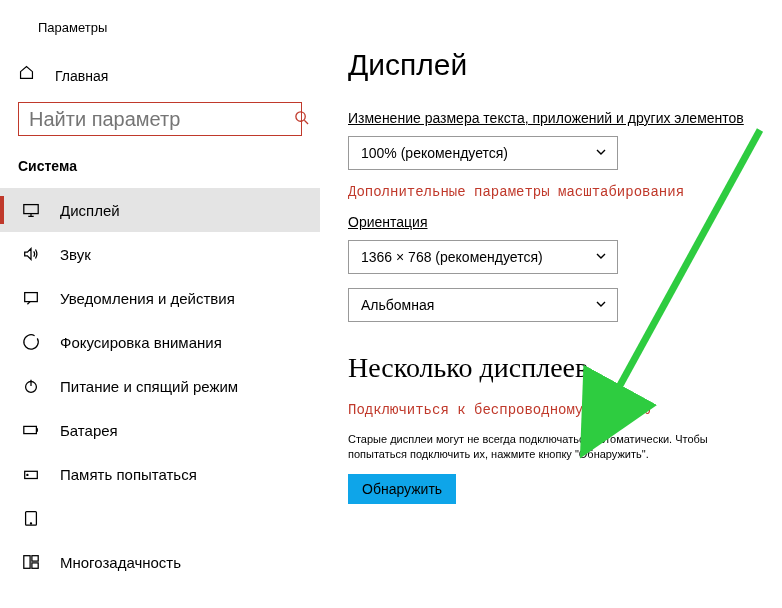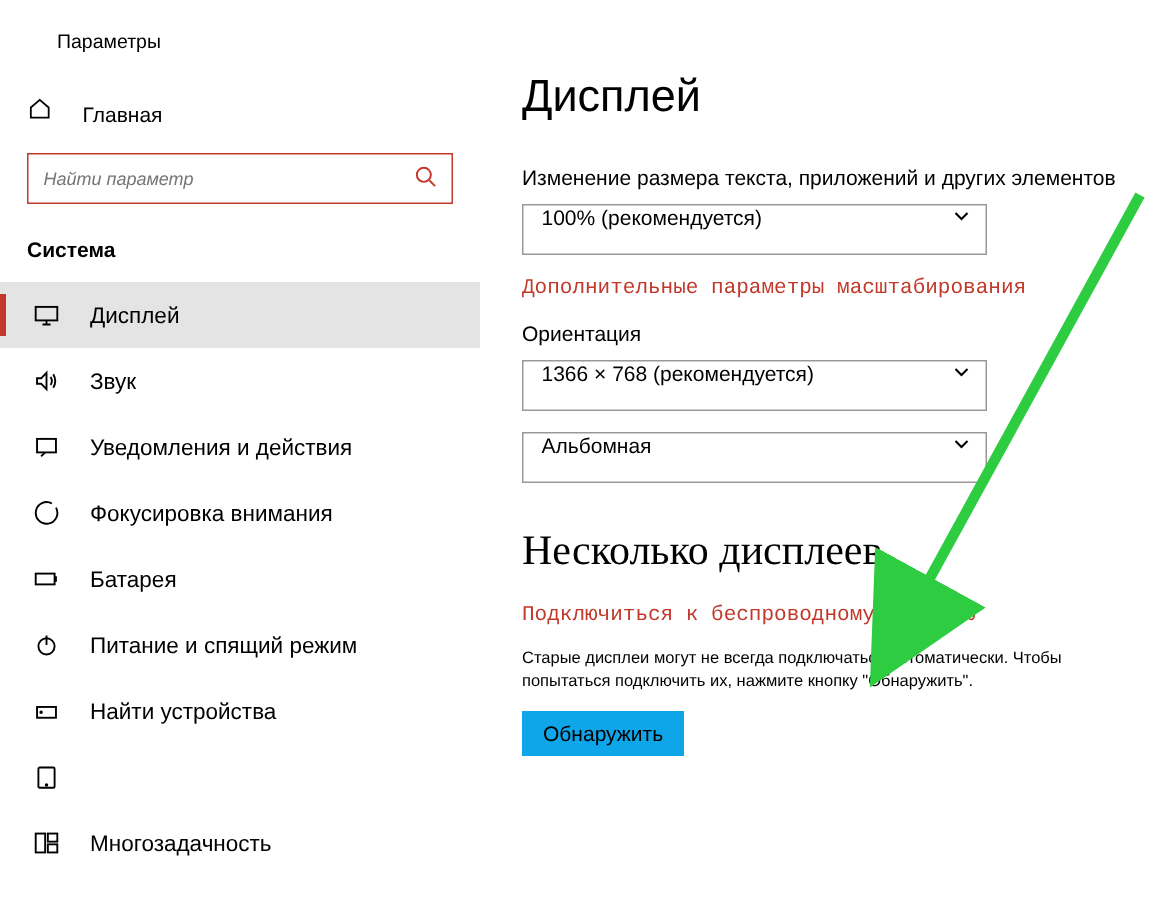--- a/index.html
+++ b/index.html
@@ -24,21 +24,21 @@
   .search-box {
     border: 1px solid #c0392b;
     display: flex;
     align-items: center;
     height: 34px;
     padding: 0 10px;
     margin-bottom: 22px;
   }
   .search-box input {
     border: none; outline: none; flex: 1;
-    font-size: 12px; font-style: italic; color: #888;
+    font-size: 20px; color: #888;
     background: transparent;
   }
   .search-box .mag svg { width: 15px; height: 15px; }
   .section-title { font-weight: 600; font-size: 14px; margin-bottom: 14px; padding: 0 18px; }
   .nav-list { list-style: none; }
   .nav-item {
     display: flex; align-items: center; gap: 20px;
     height: 44px; padding: 0 18px 0 22px; cursor: pointer;
     position: relative;
   }
@@ -47,25 +47,25 @@
     content: ""; position: absolute; left: 0; top: 8px; bottom: 8px;
     width: 4px; background: #c0392b;
   }
   .nav-icon { width: 18px; height: 18px; flex-shrink: 0; display: flex; align-items: center; justify-content: center; }
   .nav-icon svg { width: 18px; height: 18px; }
   .nav-label { font-size: 15px; }
   .main {
     flex: 1; padding: 48px 0 0 28px; overflow: hidden;
   }
   .page-title { font-size: 30px; font-weight: 400; margin-bottom: 28px; }
-  .field-label { font-size: 14px; margin-bottom: 10px; }
+  .field-label { font-size: 14px; margin-bottom: 10px; text-decoration: underline; }
   .field-block { margin-bottom: 14px; }
   .dropdown {
-    border: 1px solid #999; height: 34px; width: 310px;
-    display: flex; align-items: flex-start; justify-content: space-between;
+    border: 1px solid #999; height: 34px; width: 270px;
+    display: flex; align-items: center; justify-content: space-between;
     padding: 0 10px 0 12px; font-size: 14px; cursor: pointer;
     background: #fff;
   }
   .dropdown .chev svg { width: 12px; height: 12px; }
   .link-text { color: #c0392b; font-size: 14px; margin-bottom: 14px; cursor: pointer; font-family: Liberation Mono, monospace; }
   .section-heading { font-size: 28px; font-weight: 400; margin: 30px 0 18px 0; font-family: Liberation Serif, serif; }
   .body-text { font-size: 11px; line-height: 1.35; margin-bottom: 12px; max-width: 420px; }
   .button {
     background: #0ea5e9; border: none; padding: 7px 14px;
     font-size: 14px; cursor: pointer;
@@ -141,43 +141,43 @@
         <span class="nav-icon">
           <svg viewBox="0 0 20 20" fill="none" stroke="#000" stroke-width="1.4">
               <path d="M14 3 A8 8 0 1 0 17 6"></path>
             </svg>
         </span>
         <span class="nav-label">Фокусировка внимания</span>
       </li>
       <li class="nav-item">
         <span class="nav-icon">
           <svg viewBox="0 0 20 20" fill="none" stroke="#000" stroke-width="1.4">
+              <circle cx="10" cy="11" r="6"></circle>
+              <path d="M10 3 V10"></path>
+            </svg>
+        </span>
+        <span class="nav-label">Питание и спящий режим</span>
+      </li>
+      <li class="nav-item">
+        <span class="nav-icon">
+          <svg viewBox="0 0 20 20" fill="none" stroke="#000" stroke-width="1.4">
               <rect x="2" y="6" width="14" height="8"></rect>
               <path d="M17 8 V12"></path>
             </svg>
         </span>
         <span class="nav-label">Батарея</span>
       </li>
       <li class="nav-item">
         <span class="nav-icon">
           <svg viewBox="0 0 20 20" fill="none" stroke="#000" stroke-width="1.4">
-              <circle cx="10" cy="11" r="6"></circle>
-              <path d="M10 3 V10"></path>
-            </svg>
-        </span>
-        <span class="nav-label">Питание и спящий режим</span>
-      </li>
-      <li class="nav-item">
-        <span class="nav-icon">
-          <svg viewBox="0 0 20 20" fill="none" stroke="#000" stroke-width="1.4">
               <rect x="3" y="7" width="14" height="8"></rect>
               <circle cx="6" cy="11" r="0.6" fill="#000"></circle>
             </svg>
         </span>
-        <span class="nav-label">Найти устройства</span>
+        <span class="nav-label">Память попытаться</span>
       </li>
       <li class="nav-item">
         <span class="nav-icon">
           <svg viewBox="0 0 20 20" fill="none" stroke="#000" stroke-width="1.4">
               <rect x="4" y="3" width="12" height="15" rx="1"></rect>
               <circle cx="10" cy="16" r="0.6" fill="#000"></circle>
             </svg>
         </span>
       </li>
       <li class="nav-item">

